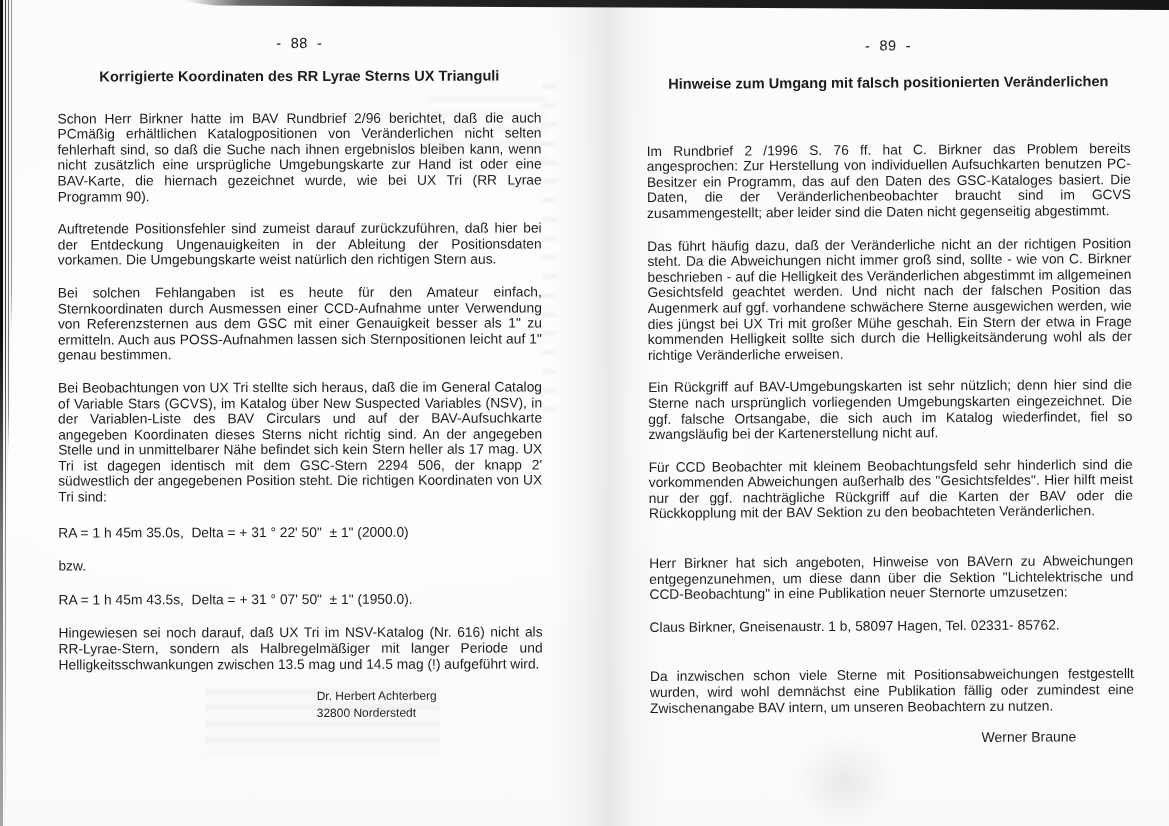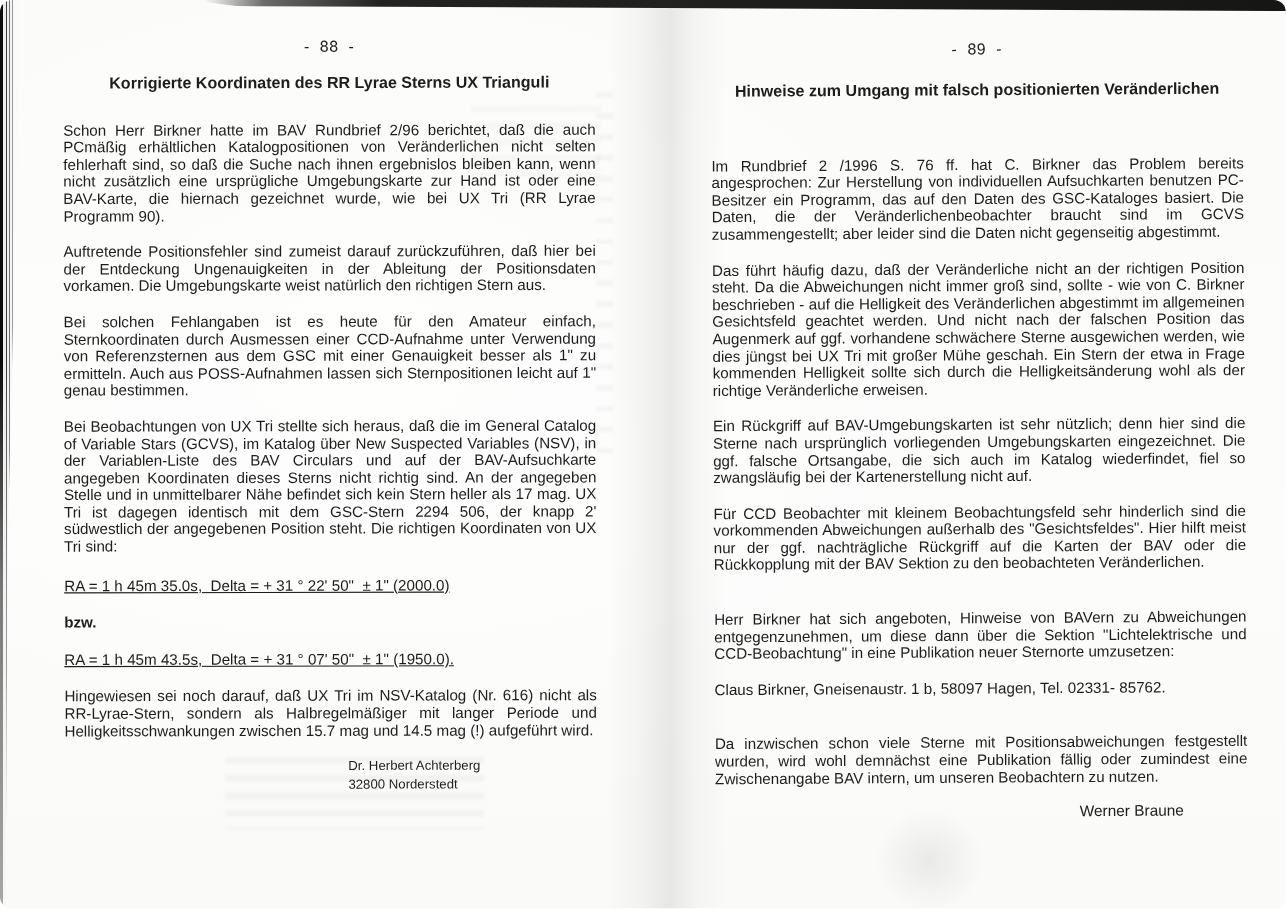--- a/index.html
+++ b/index.html
@@ -3,21 +3,20 @@
 <meta charset="utf-8">
 <style>
   html, body { margin:0; padding:0; background:#ffffff; }
   .scan-root {
     position:relative; width:1169px; height:826px; overflow:hidden;
     background:
       radial-gradient(ellipse 900px 600px at 28% 40%, rgba(255,255,255,.6), rgba(255,255,255,0) 70%),
       linear-gradient(180deg, #fbfbf9 0%, #fcfcfb 60%, #fafaf8 100%);
     font-family:"Liberation Sans", sans-serif;
     color:#1d1d1d;
-    border-radius:11px;
     -webkit-font-smoothing:antialiased;
   }
 
   
   .top-band {
     position:absolute; top:0; left:185px; right:0; height:10px;
     background:linear-gradient(90deg, rgba(30,30,30,0) 0, rgba(30,30,30,.65) 55px, #232323 160px, #161616 100%);
     clip-path:polygon(0 0, 100% 0, 100% 100%, 3% 55%, 0 15%);
   }
   .left-strip {
@@ -55,22 +54,22 @@
   .title   { margin:0; text-align:center; font-size:14.6px; font-weight:bold; line-height:16px; }
   .page-left  .title { margin-top:16px; }
   .page-right .title { margin-top:20px; }
 
   .page p { margin:0 0 13px 0; text-align:justify; }
   .lead-left  { margin-top:27px !important; }
   .lead-right { margin-top:52px !important; }
   .mt-lg { margin-top:17px !important; }
   .mt-xl { margin-top:34px !important; }
 
-  .ra  { white-space:pre; text-align:left; margin:20px 0 0 0 !important;text-decoration:underline; }
-  .bzw { margin:18px 0 0 0 !important; text-align:left !important;font-weight:bold; }
+  .ra  { white-space:pre; text-align:left; margin:20px 0 0 0 !important; }
+  .bzw { margin:18px 0 0 0 !important; text-align:left !important; }
   .ra2 { margin:18px 0 0 0 !important; }
   .closing-left { margin-top:18px !important; }
 
   .sig-left  { margin-top:16px; padding-left:258px; line-height:16.6px; font-size:12px; }
   .sig-right { margin-top:16px; text-align:right; padding-right:58px; font-size:14px; }
 </style>
 </head>
 <body>
 
 <div class="scan-root">
@@ -89,21 +88,21 @@
 
     <p class="lead-left">Schon Herr Birkner hatte im BAV Rundbrief 2/96 berichtet, daß die auch PCmäßig erhältlichen Katalogpositionen von Veränderlichen nicht selten fehlerhaft sind, so daß die Suche nach ihnen ergebnislos bleiben kann, wenn nicht zusätzlich eine ursprügliche Umgebungskarte zur Hand ist oder eine BAV-Karte, die hiernach gezeichnet wurde, wie bei UX Tri (RR Lyrae Programm 90).</p>
     <p class="mt-lg">Auftretende Positionsfehler sind zumeist darauf zurückzuführen, daß hier bei der Entdeckung Ungenauigkeiten in der Ableitung der Positionsdaten vorkamen. Die Umgebungskarte weist natürlich den richtigen Stern aus.</p>
     <p class="mt-lg">Bei solchen Fehlangaben ist es heute für den Amateur einfach, Sternkoordinaten durch Ausmessen einer CCD-Aufnahme unter Verwendung von Referenzsternen aus dem GSC mit einer Genauigkeit besser als 1" zu ermitteln. Auch aus POSS-Aufnahmen lassen sich Sternpositionen leicht auf 1" genau bestimmen.</p>
     <p class="mt-lg">Bei Beobachtungen von UX Tri stellte sich heraus, daß die im General Catalog of Variable Stars (GCVS), im Katalog über New Suspected Variables (NSV), in der Variablen-Liste des BAV Circulars und auf der BAV-Aufsuchkarte angegeben Koordinaten dieses Sterns nicht richtig sind. An der angegeben Stelle und in unmittelbarer Nähe befindet sich kein Stern heller als 17 mag. UX Tri ist dagegen identisch mit dem GSC-Stern 2294 506, der knapp 2' südwestlich der angegebenen Position steht. Die richtigen Koordinaten von UX Tri sind:</p>
 
     <p class="ra">RA = 1 h 45m 35.0s,  Delta = + 31 ° 22' 50"  ± 1" (2000.0)</p>
     <p class="bzw">bzw.</p>
     <p class="ra ra2">RA = 1 h 45m 43.5s,  Delta = + 31 ° 07' 50"  ± 1" (1950.0).</p>
 
-    <p class="closing-left">Hingewiesen sei noch darauf, daß UX Tri im NSV-Katalog (Nr. 616) nicht als RR-Lyrae-Stern, sondern als Halbregelmäßiger mit langer Periode und Helligkeitsschwankungen zwischen 15.7 mag und 14.5 mag (!) aufgeführt wird.</p>
+    <p class="closing-left">Hingewiesen sei noch darauf, daß UX Tri im NSV-Katalog (Nr. 616) nicht als RR-Lyrae-Stern, sondern als Halbregelmäßiger mit langer Periode und Helligkeitsschwankungen zwischen 13.5 mag und 14.5 mag (!) aufgeführt wird.</p>
 
     <div class="sig-left">
       <div>Dr. Herbert Achterberg</div>
       <div>32800 Norderstedt</div>
     </div>
   </div>
 
   <div class="page page-right">
     <div class="pagenum">-  89  -</div>
     <h1 class="title">Hinweise zum Umgang mit falsch positionierten Veränderlichen</h1>

